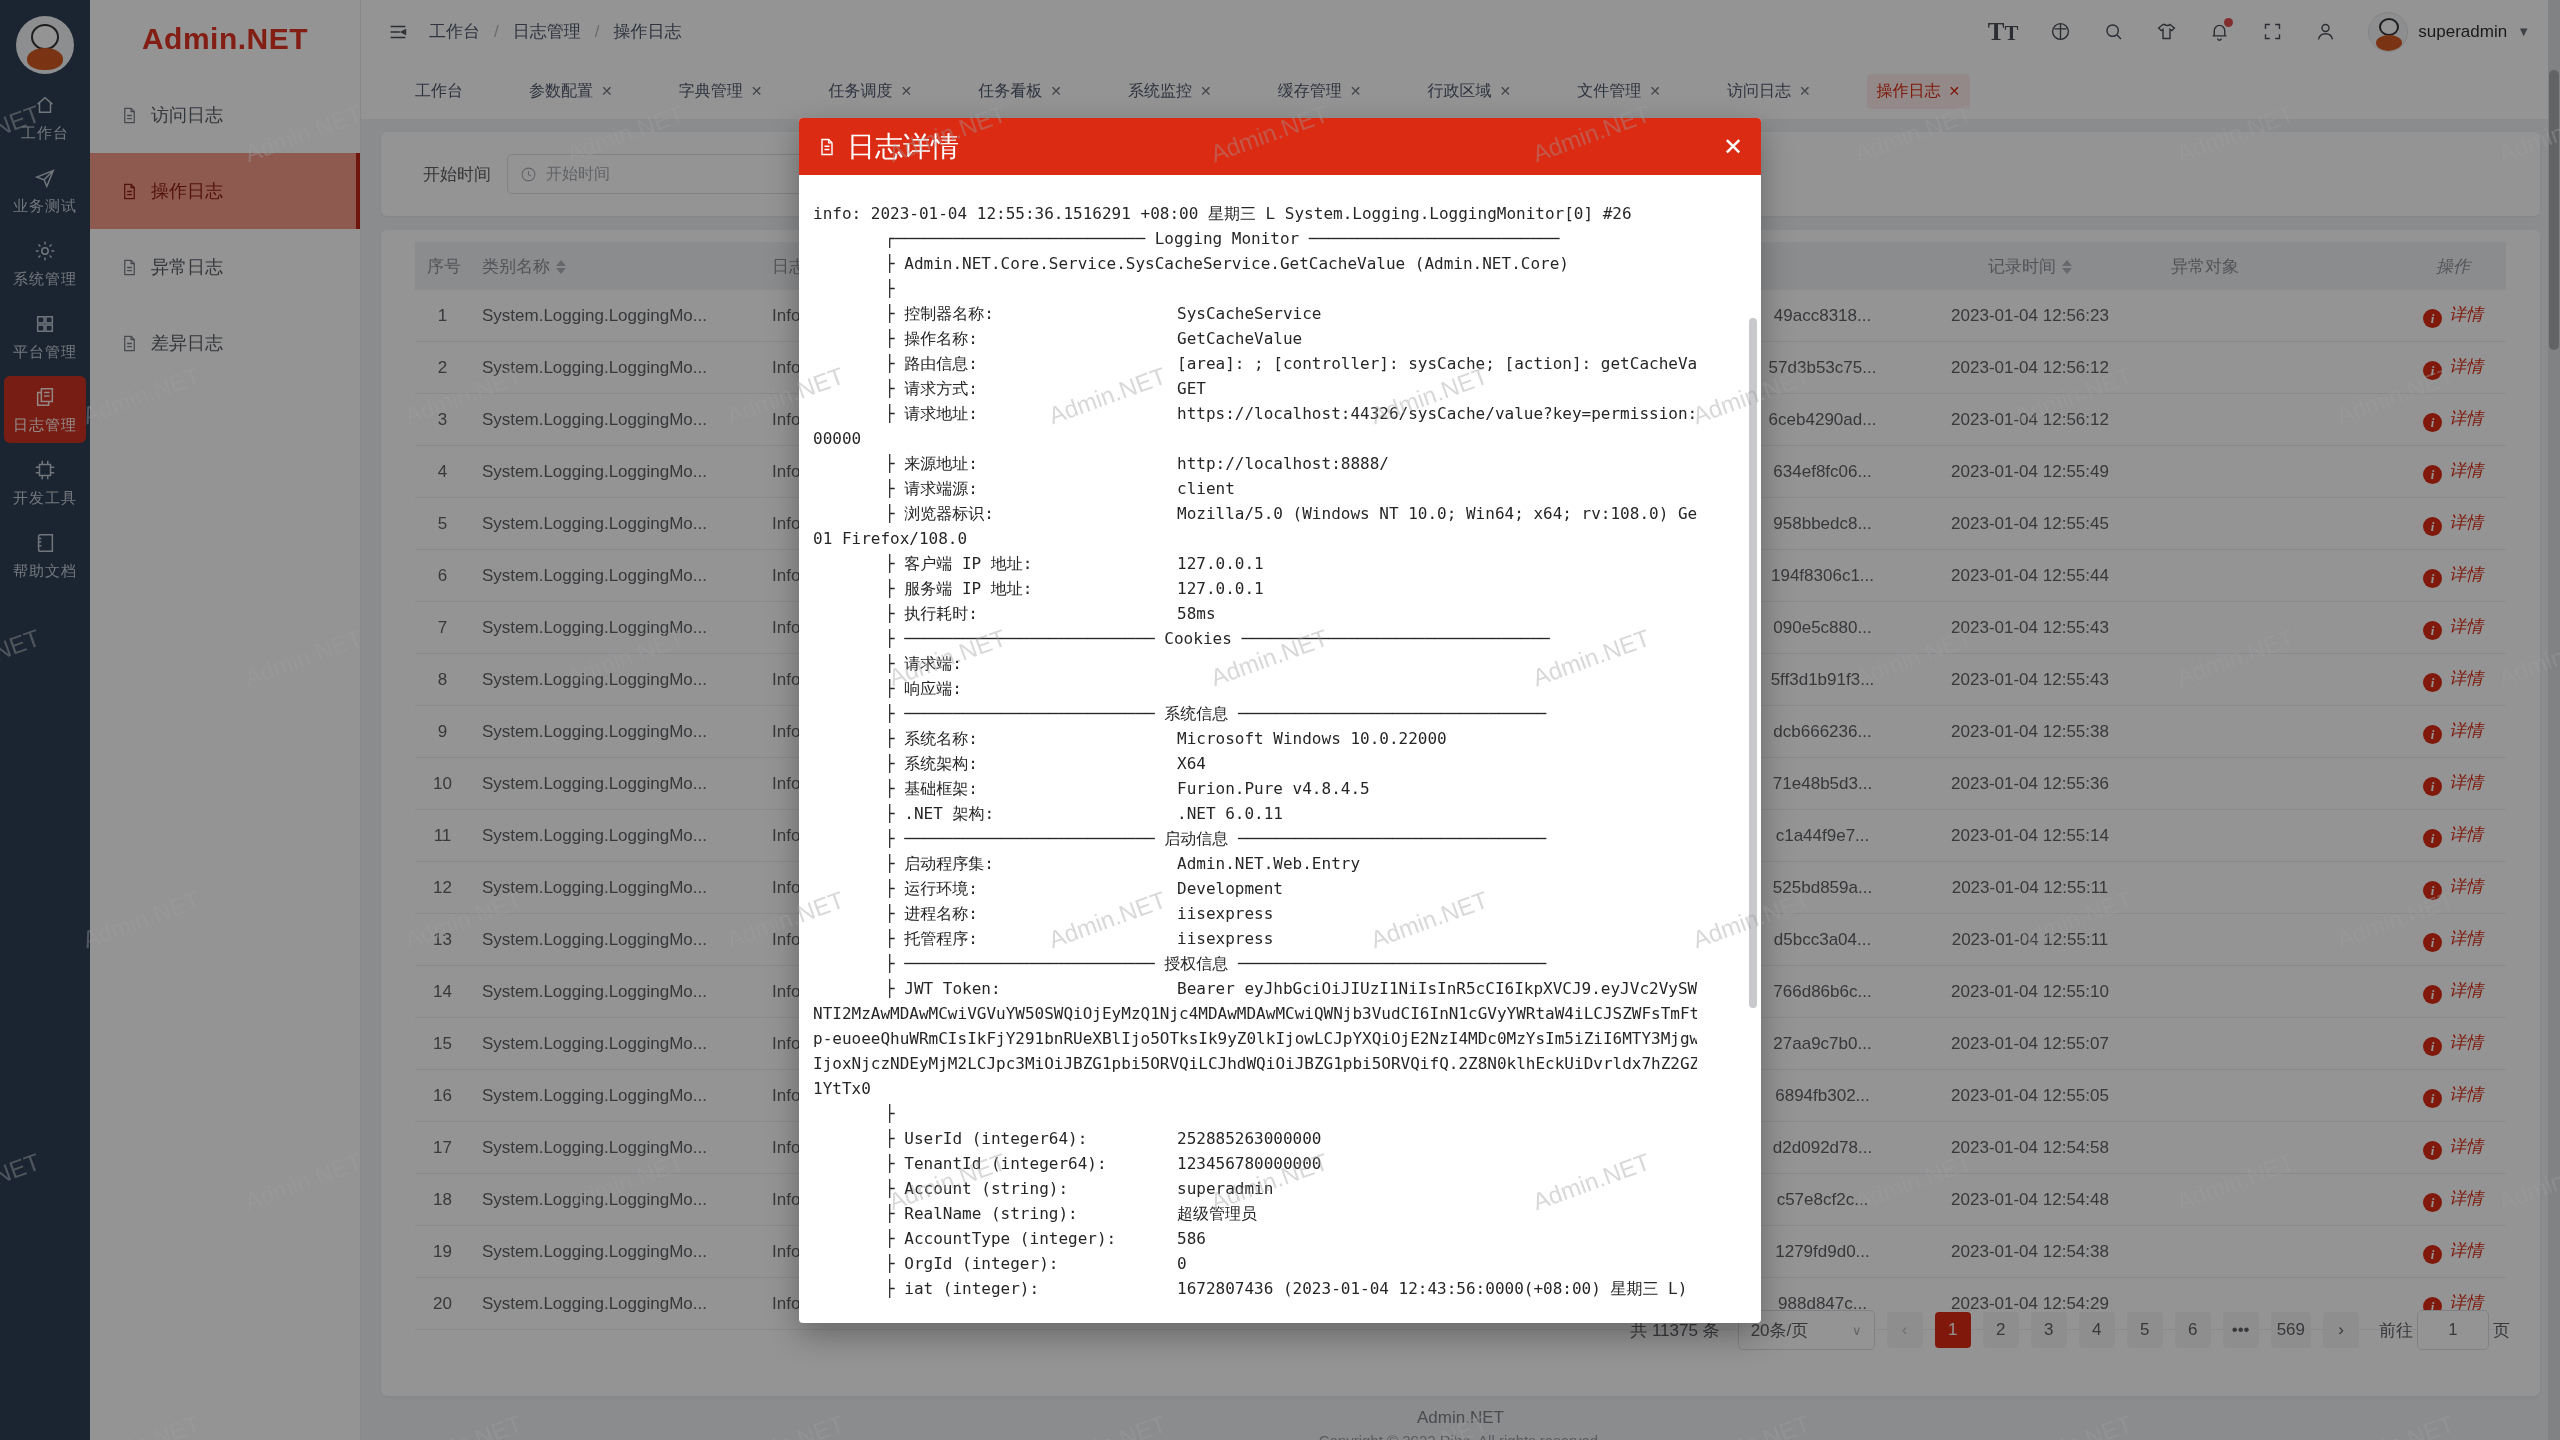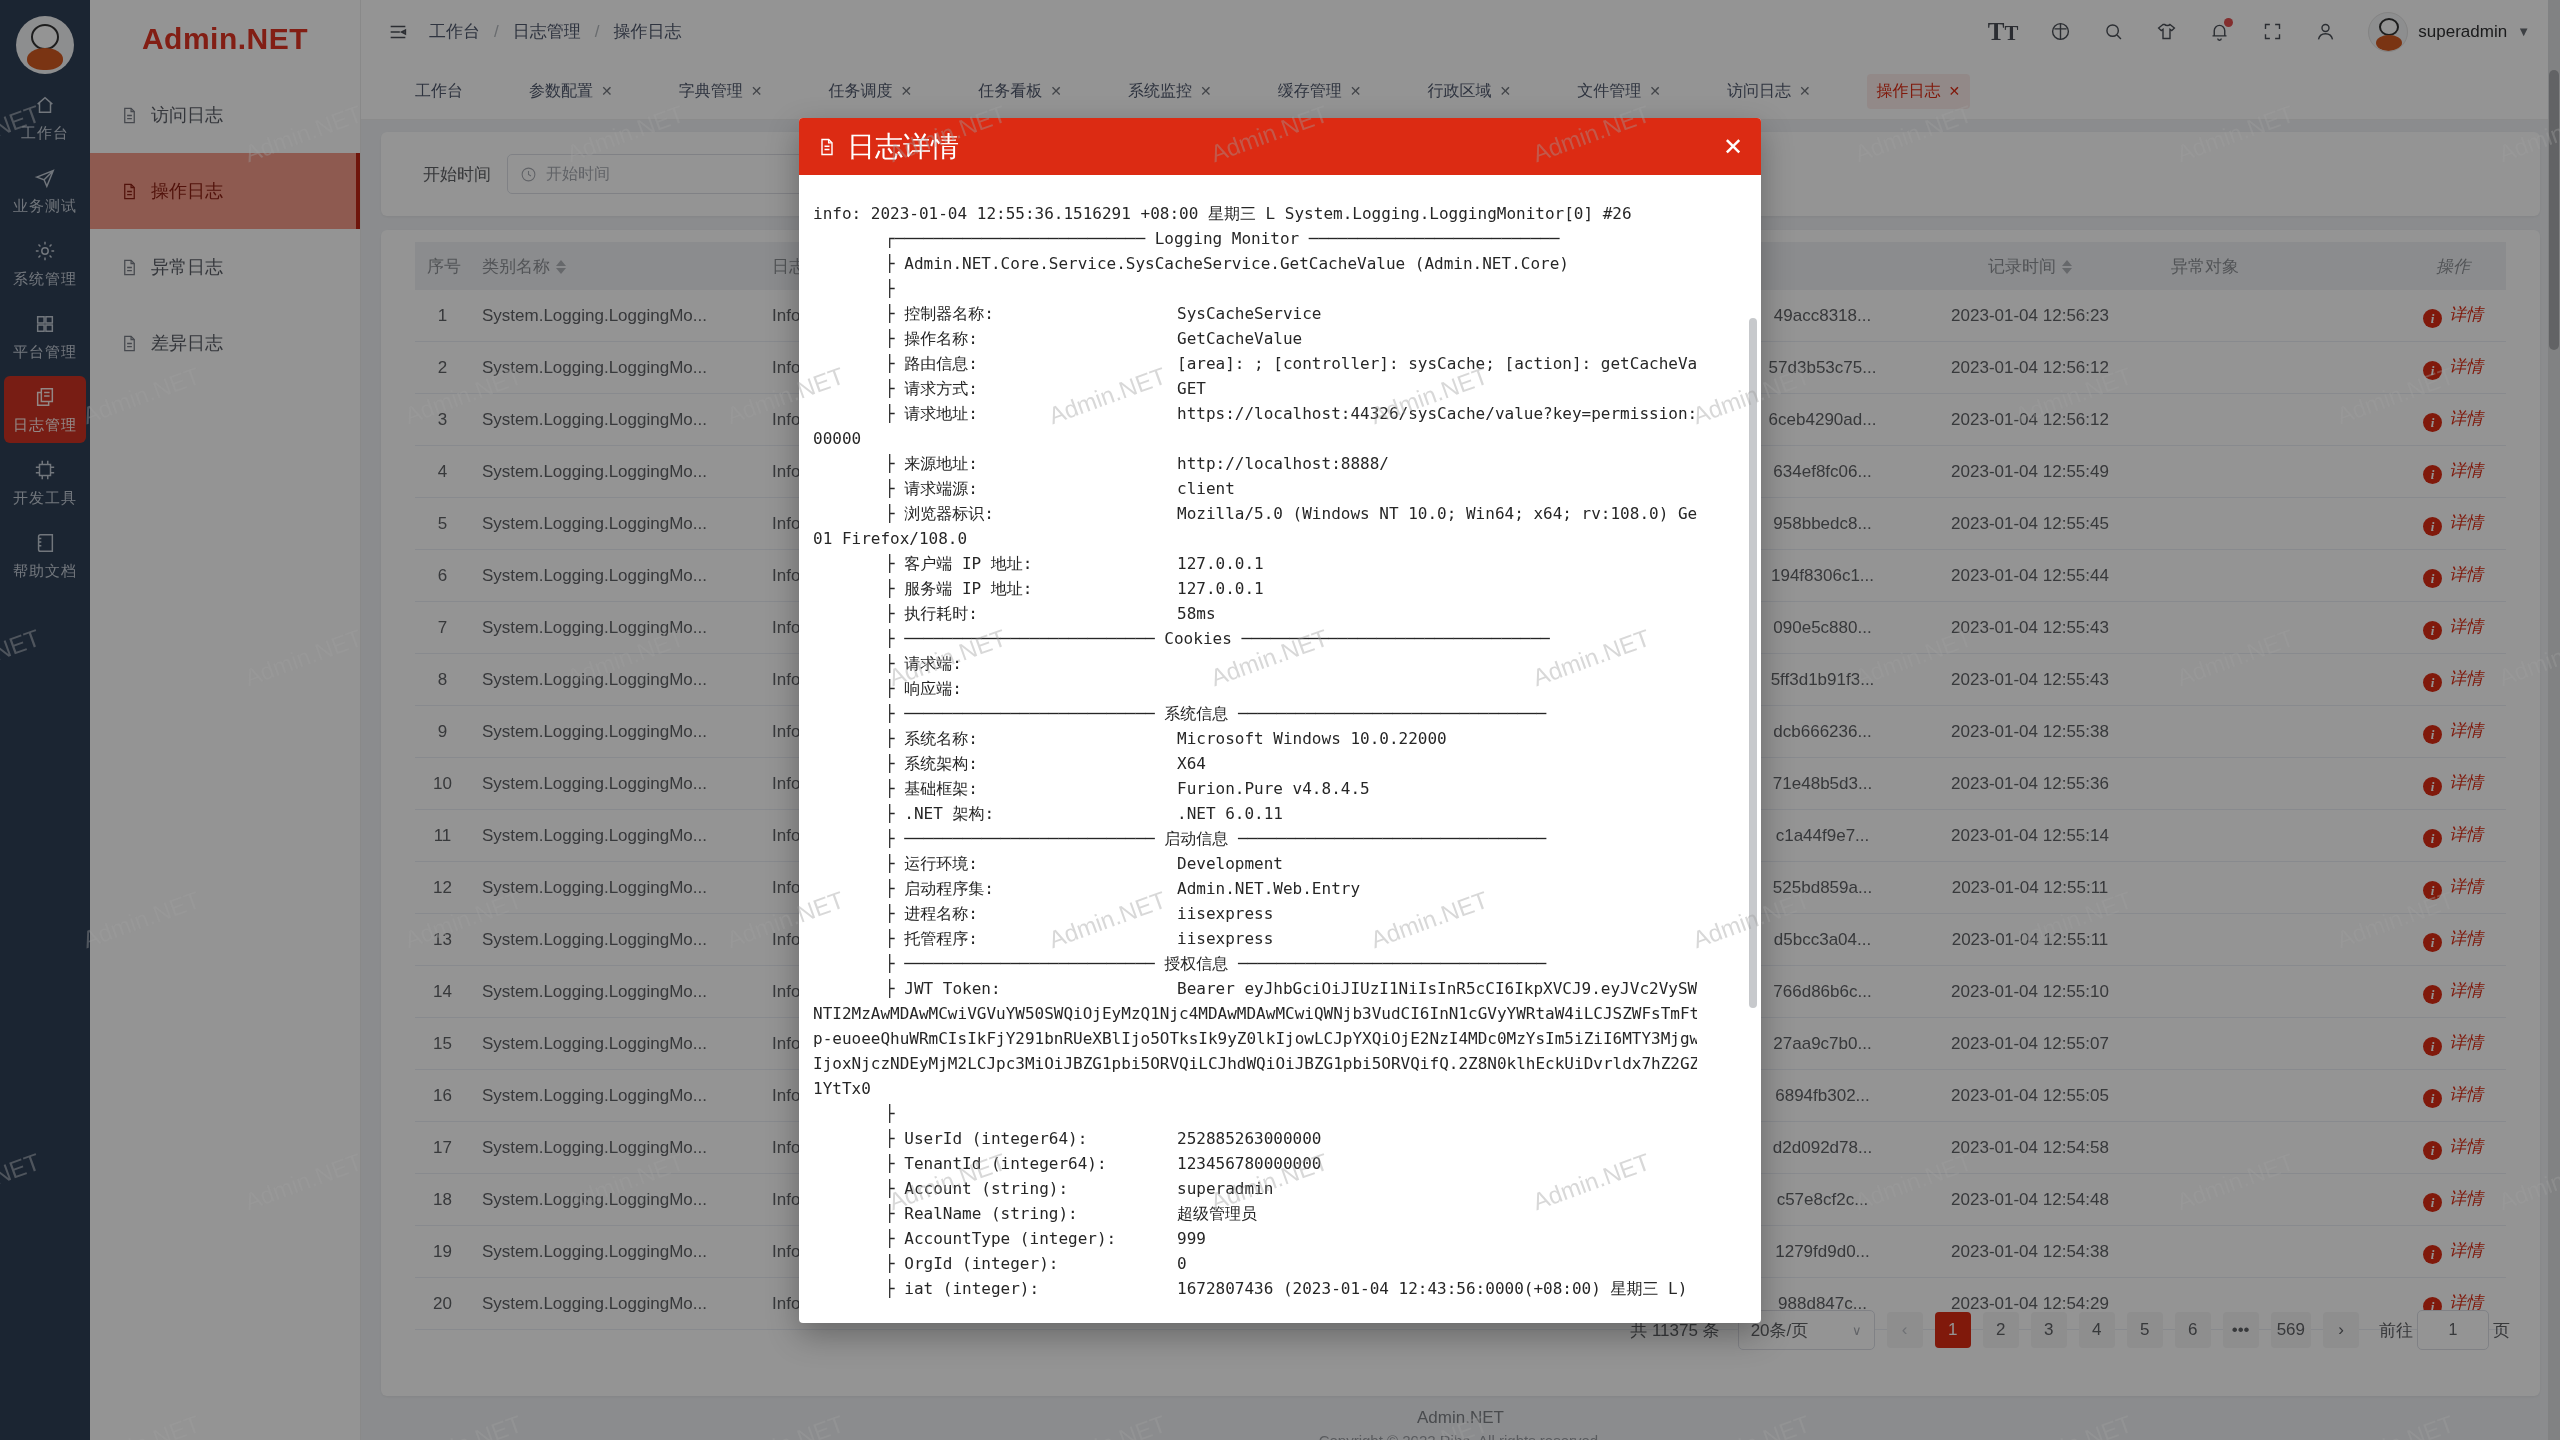--- a/index.html
+++ b/index.html
@@ -669,36 +669,36 @@
         <div class="lg in"><span class="k">├ 执行耗时:</span><span class="v">58ms</span></div>
         <div class="lg in">├ ────────────────────────── Cookies ────────────────────────────────</div>
         <div class="lg in"><span class="k">├ 请求端:</span><span class="v"></span></div>
         <div class="lg in"><span class="k">├ 响应端:</span><span class="v"></span></div>
         <div class="lg in">├ ────────────────────────── 系统信息 ────────────────────────────────</div>
         <div class="lg in"><span class="k">├ 系统名称:</span><span class="v">Microsoft Windows 10.0.22000</span></div>
         <div class="lg in"><span class="k">├ 系统架构:</span><span class="v">X64</span></div>
         <div class="lg in"><span class="k">├ 基础框架:</span><span class="v">Furion.Pure v4.8.4.5</span></div>
         <div class="lg in"><span class="k">├ .NET 架构:</span><span class="v">.NET 6.0.11</span></div>
         <div class="lg in">├ ────────────────────────── 启动信息 ────────────────────────────────</div>
+        <div class="lg in"><span class="k">├ 启动程序集:</span><span class="v">Admin.NET.Web.Entry</span></div>
         <div class="lg in"><span class="k">├ 运行环境:</span><span class="v">Development</span></div>
-        <div class="lg in"><span class="k">├ 启动程序集:</span><span class="v">Admin.NET.Web.Entry</span></div>
         <div class="lg in"><span class="k">├ 进程名称:</span><span class="v">iisexpress</span></div>
         <div class="lg in"><span class="k">├ 托管程序:</span><span class="v">iisexpress</span></div>
         <div class="lg in">├ ────────────────────────── 授权信息 ────────────────────────────────</div>
         <div class="lg in"><span class="k">├ JWT Token:</span><span class="v">Bearer eyJhbGciOiJIUzI1NiIsInR5cCI6IkpXVCJ9.eyJVc2VySWQiOjI1Mjg4</span></div>
         <div class="lg">NTI2MzAwMDAwMCwiVGVuYW50SWQiOjEyMzQ1Njc4MDAwMDAwMCwiQWNjb3VudCI6InN1cGVyYWRtaW4iLCJSZWFsTmFtZSI6Iui2hee6</div>
         <div class="lg">p-euoeeQhuWRmCIsIkFjY291bnRUeXBlIjo5OTksIk9yZ0lkIjowLCJpYXQiOjE2NzI4MDc0MzYsIm5iZiI6MTY3MjgwNzQzNiwiZXhw</div>
         <div class="lg">IjoxNjczNDEyMjM2LCJpc3MiOiJBZG1pbi5ORVQiLCJhdWQiOiJBZG1pbi5ORVQifQ.2Z8N0klhEckUiDvrldx7hZ2GZ-mf9mNd4c-Di</div>
         <div class="lg">1YtTx0</div>
         <div class="lg in">├</div>
         <div class="lg in"><span class="k">├ UserId (integer64):</span><span class="v">252885263000000</span></div>
         <div class="lg in"><span class="k">├ TenantId (integer64):</span><span class="v">123456780000000</span></div>
         <div class="lg in"><span class="k">├ Account (string):</span><span class="v">superadmin</span></div>
         <div class="lg in"><span class="k">├ RealName (string):</span><span class="v">超级管理员</span></div>
-        <div class="lg in"><span class="k">├ AccountType (integer):</span><span class="v">999</span></div>
+        <div class="lg in"><span class="k">├ AccountType (integer):</span><span class="v">586</span></div>
         <div class="lg in"><span class="k">├ OrgId (integer):</span><span class="v">0</span></div>
         <div class="lg in"><span class="k">├ iat (integer):</span><span class="v">1672807436 (2023-01-04 12:43:56:0000(+08:00) 星期三 L)</span></div>
       </div>
     <div class="m-scroll">
         <div class="thumb"></div>
       </div>
   </div>
 
   <div class="wm-layer" id="wm-layer">
       <span class="wm" style="left:-80px;top:120px">Admin.NET</span>

